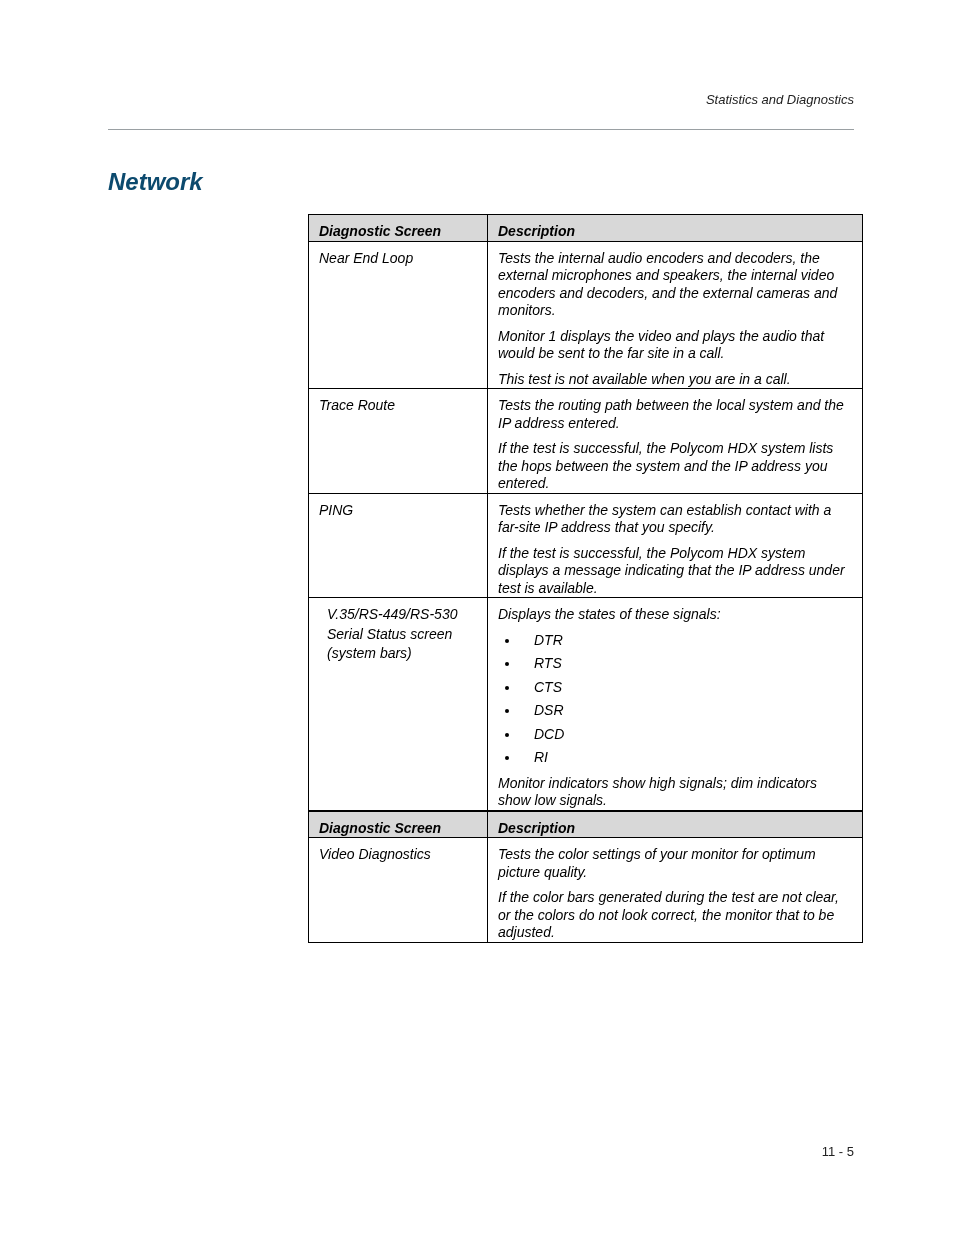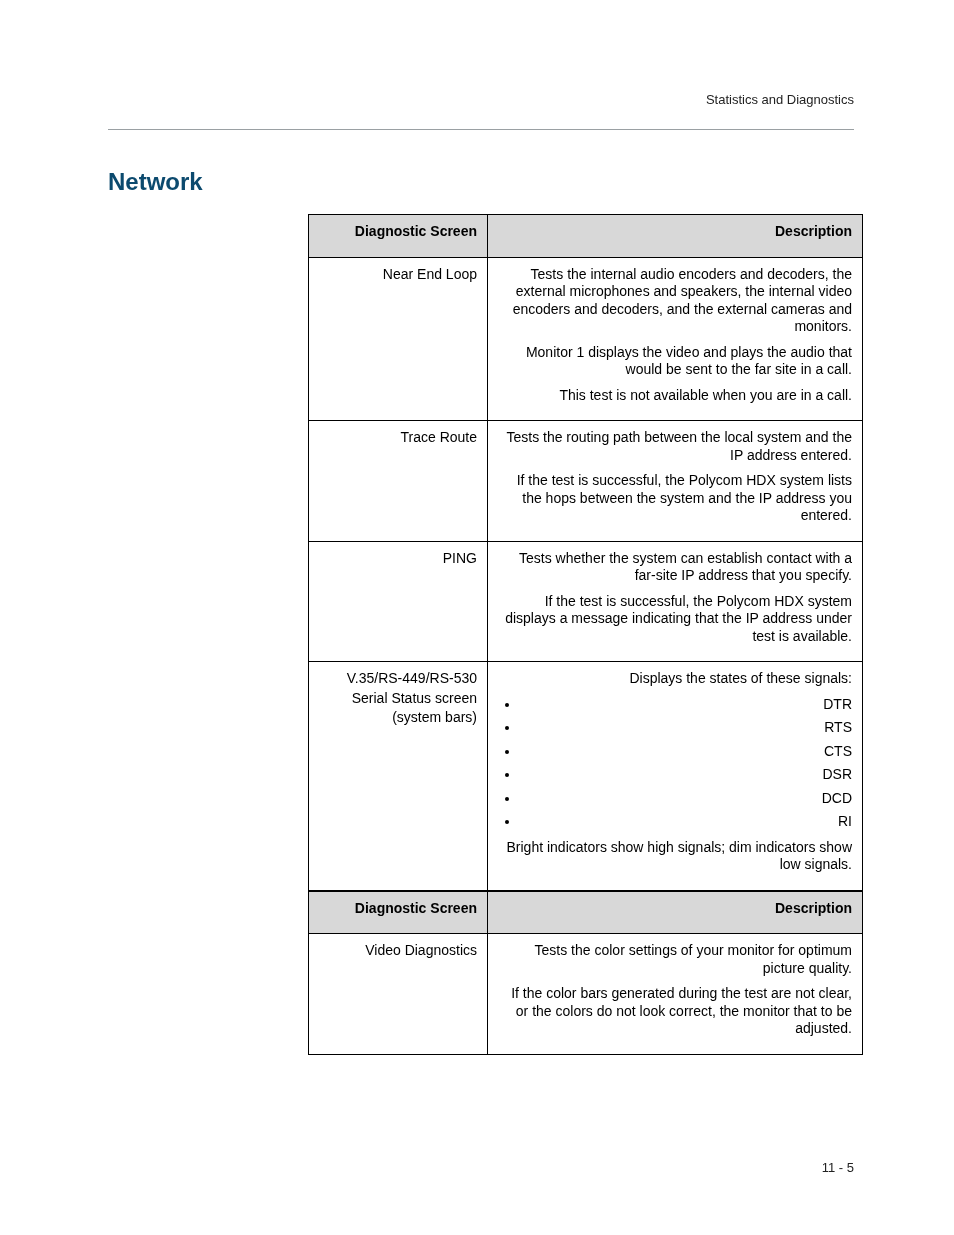--- a/index.html
+++ b/index.html
@@ -9,20 +9,21 @@
     font-family: Arial, Helvetica, sans-serif;
     color: #000;
     width: 954px;
     height: 1235px;
     box-sizing: border-box;
     position: relative;
   }
   .page {
     padding: 92px 100px 0 108px;
     box-sizing: border-box;
+    font-style: italic;
   }
   .header-line {
     border-top: 1.5px solid #9aa0a3;
     margin-top: 22px;
   }
   .header-right {
     text-align: right;
     font-size: 13px;
     font-family: "Segoe UI", Arial, sans-serif;
     color: #222;
@@ -39,23 +40,23 @@
     margin-left: 200px;
     margin-right: 0;
   }
   table.diag {
     border-collapse: collapse;
     width: 555px;
     font-size: 14px;
   }
   table.diag th, table.diag td {
     border: 1px solid #000;
-    padding: 8px 10px 16px 10px;
+    padding: 8px 10px 0 10px;
     vertical-align: top;
-    text-align: right;
+    text-align: left;
     line-height: 1.25;
   }
   table.diag th {
     background: #d8d8d8;
     font-weight: bold;
   }
   table.diag td.col-screen {
     width: 158px;
   }
   table.diag td.col-desc {
@@ -68,21 +69,21 @@
     padding-left: 22px;
   }
   ul.signals li {
     padding-left: 14px;
     margin: 6px 0;
   }
   .sub-lines div { margin-bottom: 2px; margin-left: 8px; }
   .page-num {
     position: absolute;
     right: 100px;
-    bottom: 60px;
+    bottom: 76px;
     font-size: 13px;
     color: #222;
   }
 </style>
 </head>
 <body>
 
 <div class="page">
 
   <div class="header-right">Statistics and Diagnostics</div>
@@ -132,21 +133,21 @@
           <td class="col-desc">
             <p>Displays the states of these signals:</p>
             <ul class="signals">
               <li>DTR</li>
               <li>RTS</li>
               <li>CTS</li>
               <li>DSR</li>
               <li>DCD</li>
               <li>RI</li>
             </ul>
-            <p>Bright indicators show high signals; dim indicators show low signals.</p>
+            <p>Monitor indicators show high signals; dim indicators show low signals.</p>
           </td>
         </tr>
       </tbody>
     </table>
   </div>
 
 
   <div class="table-wrap">
     <table class="diag">
       <thead>

